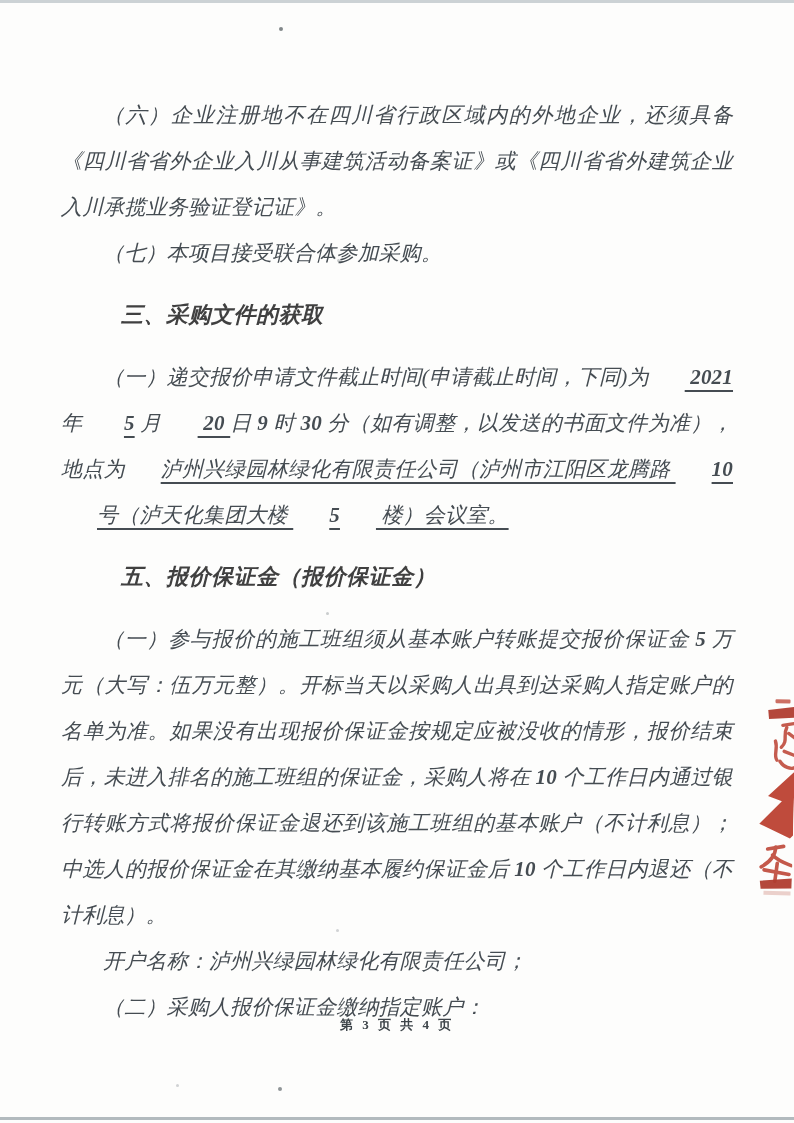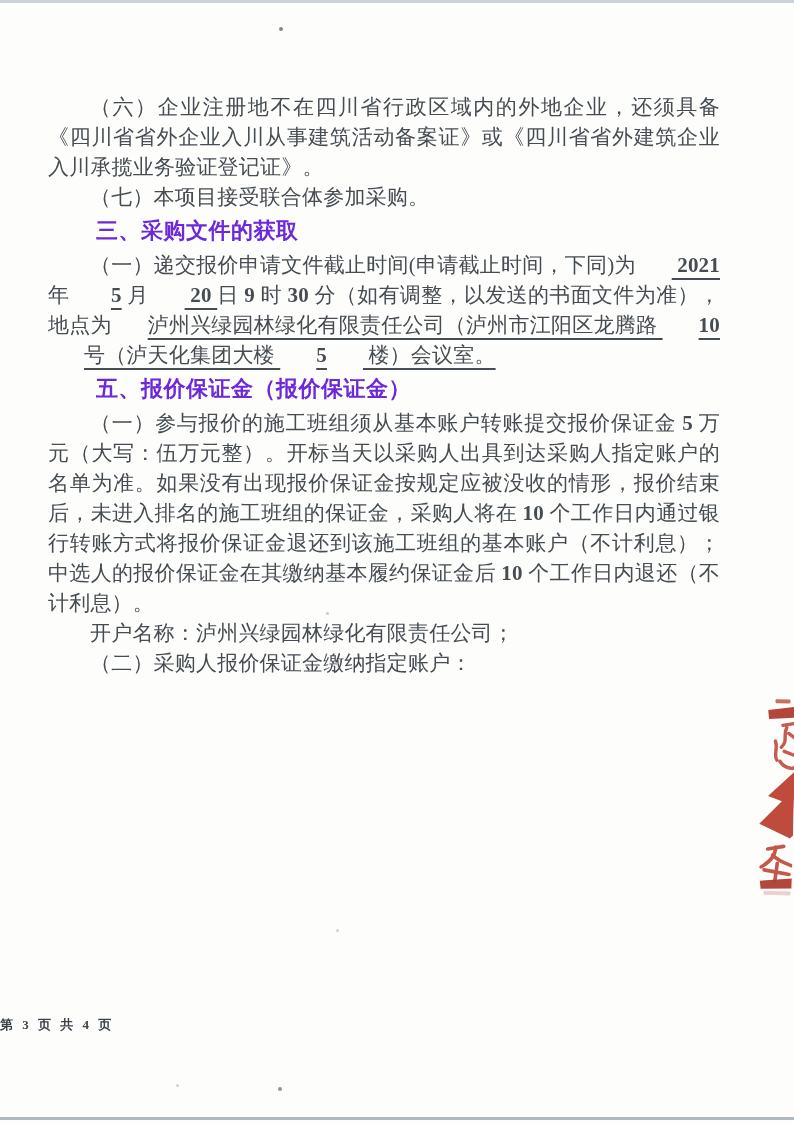--- a/index.html
+++ b/index.html
@@ -15,44 +15,45 @@
   .edge-top {
     position:absolute; top:0; left:0; width:794px; height:3px;
     background:#ccd2d5;
   }
   .edge-bottom {
     position:absolute; top:1117px; left:0; width:794px; height:3px;
     background:#b2babe;
   }
   .doc-body {
     position:absolute;
-    top:92px; left:48px; width:672px;
-    font-size:21px; line-height:30px;
+    top:92px; left:61px; width:672px;
+    font-size:21px; line-height:46px;
     text-align:justify;
     letter-spacing:0.2px;
+    font-style:italic;
   }
   .para { margin:0; text-indent:2em; }
   .heading {
-    margin:4px; text-indent:2em;
+    margin:16px; text-indent:2em;
     font-family:"Liberation Sans","DejaVu Sans",sans-serif;
     font-weight:700;
     font-size:22px;
-    color:#6d28d9;
+    color:#404040;
     letter-spacing:0.5px;
   }
   .num { font-weight:700; }
   .u {
     text-decoration:underline;
     text-underline-offset:6px;
     text-decoration-thickness:2px;
     padding-left:36px;
   }
   .footer {
     position:absolute; top:1016px; left:0; width:794px;
-    text-align:left;
+    text-align:center;
     font-size:13px; font-weight:700;
     color:#3d4449;
     letter-spacing:3px;
   }
   .stamp {
     position:absolute; top:697px; right:0;
     width:48px; height:200px;
     transform:rotate(1.5deg);
   }
   .speck { position:absolute; border-radius:50%; background:#6b7276; }

